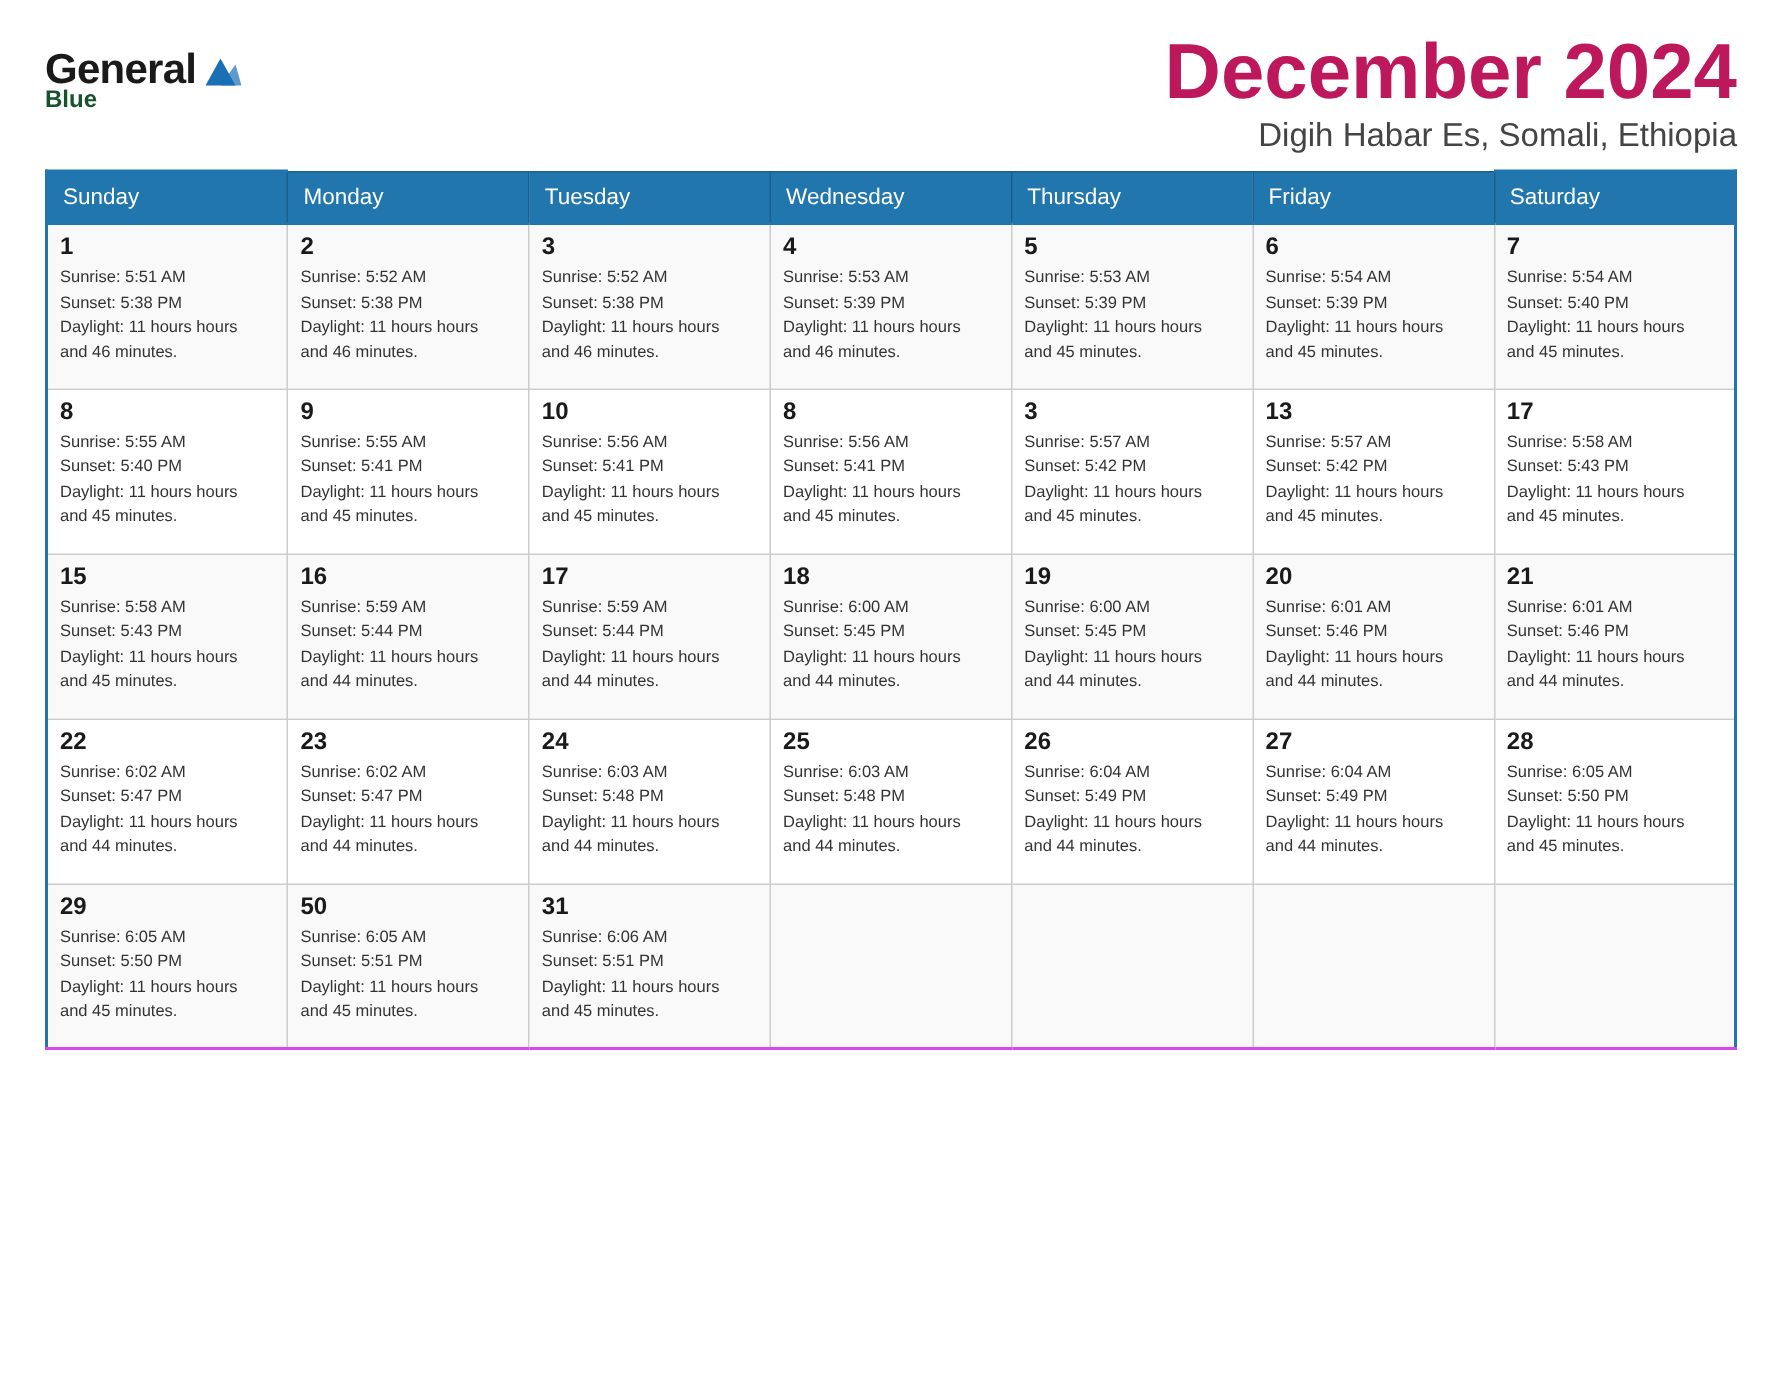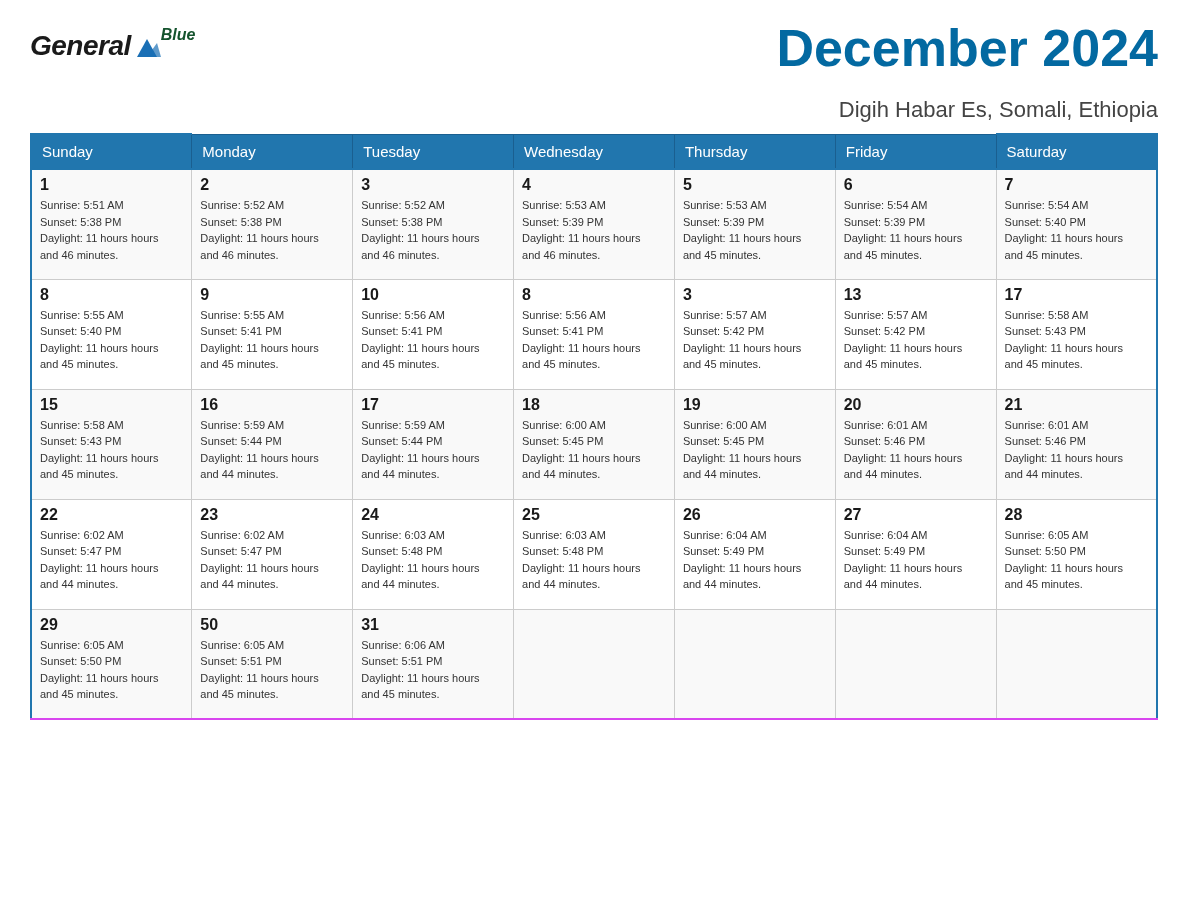--- a/index.html
+++ b/index.html
@@ -11,24 +11,23 @@
       padding: 20px 30px;
     }
     .header {
       display: flex;
       justify-content: space-between;
       align-items: flex-start;
       margin-bottom: 10px;
     }
     .logo {
       display: flex;
-      flex-direction: row;
+      flex-direction: column;
       align-items: flex-start;
       margin-top: 10px;
-      font-style: italic;
     }
     .logo-general {
       font-size: 28px;
       font-weight: bold;
       color: #1a1a1a;
       letter-spacing: -0.5px;
     }
     .logo-blue {
       font-size: 16px;
       font-weight: bold;
@@ -37,27 +36,27 @@
       display: flex;
       align-items: center;
       text-align: center;
     }
     .title-section {
       text-align: right;
     }
     .month-title {
       font-size: 52px;
       font-weight: bold;
-      color: #0369a1;
+      color: #be185d;
       line-height: 1.1;
     }
     .location-title {
       font-size: 22px;
       color: #444;
-      margin-top: 20px;
+      margin-top: 0;
     }
     .calendar-table {
       width: 100%;
       border-collapse: collapse;
       margin-top: 8px;
     }
     .calendar-table th {
       background-color: #2176ae;
       color: #fff;
       font-size: 15px;

